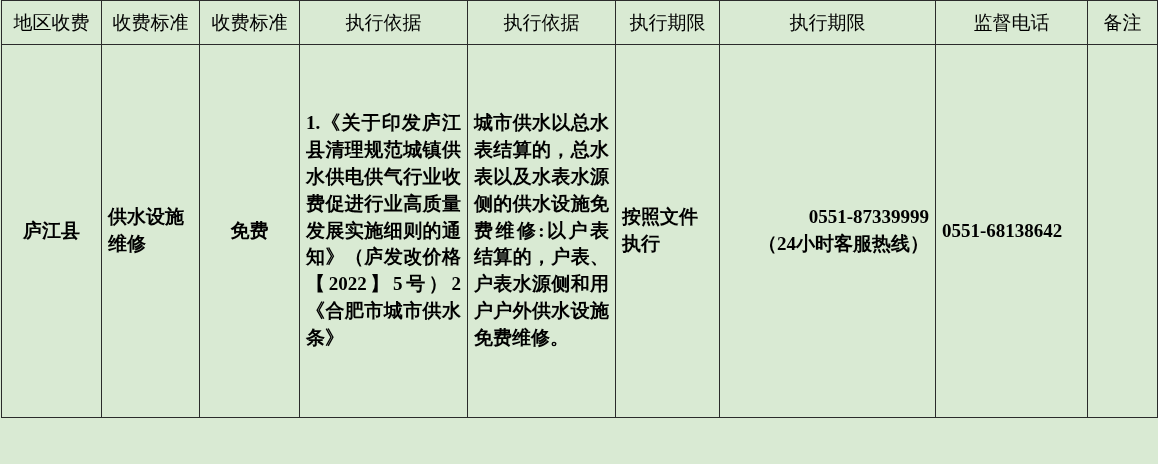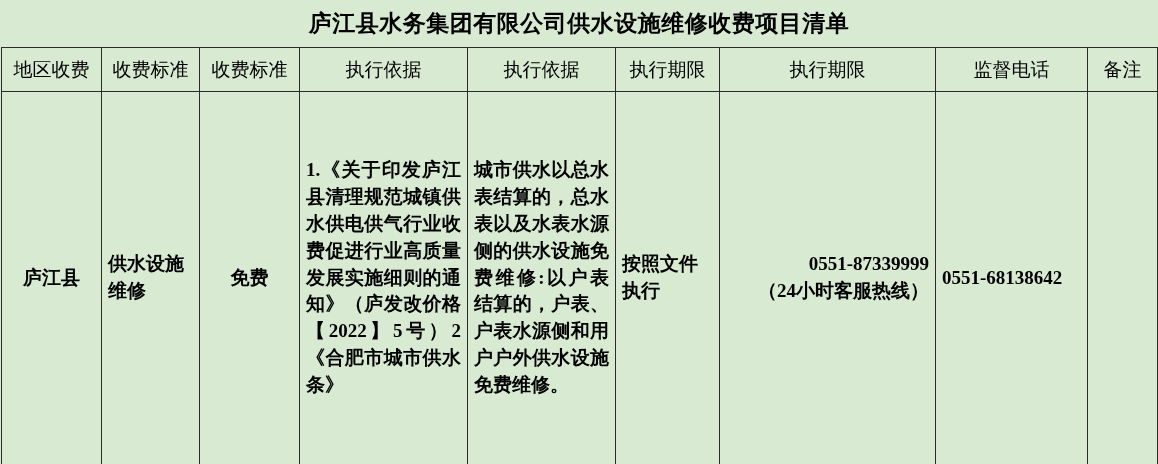--- a/index.html
+++ b/index.html
@@ -86,23 +86,20 @@
   }
   .nowrap {
     white-space: nowrap;
   }
 </style>
 </head>
 <body>
 
 <div class="sheet">
 
-  <div class="title-bar">
-    <div class="title-text">庐江县水务集团有限公司供水设施维修收费项目清单</div>
-  </div>
 
   <table class="price-table">
     <colgroup>
       <col style="width:100px">
       <col style="width:98px">
       <col style="width:100px">
       <col style="width:168px">
       <col style="width:148px">
       <col style="width:104px">
       <col style="width:216px">

